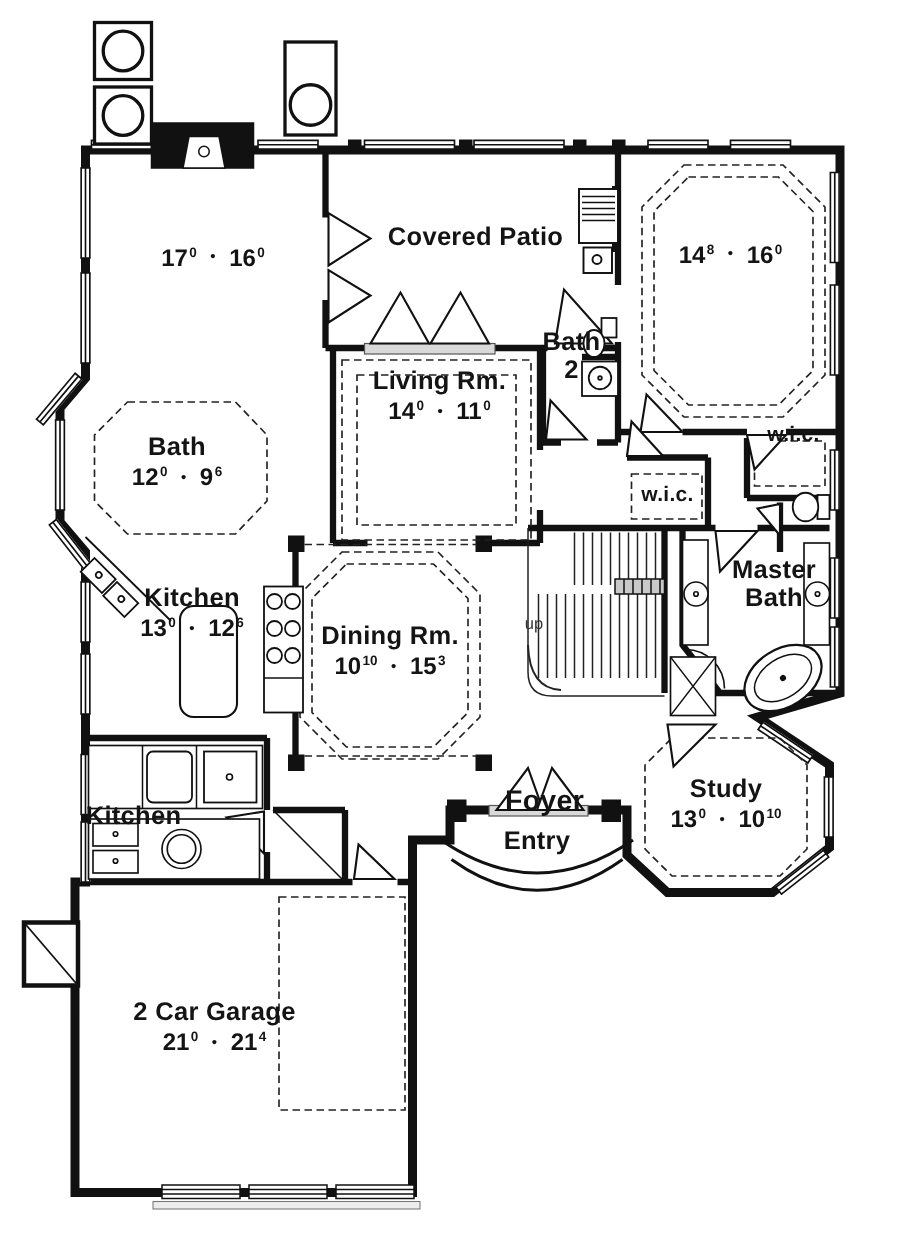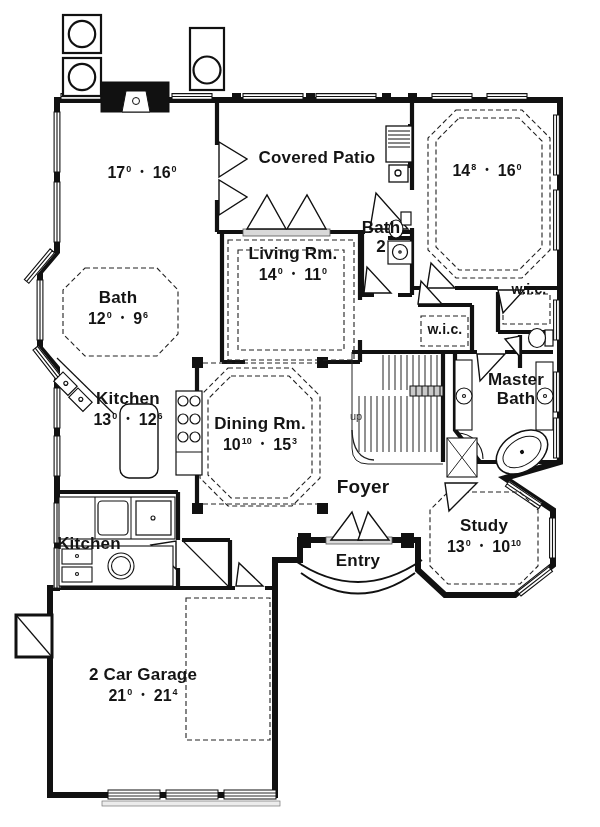--- a/index.html
+++ b/index.html
@@ -2,21 +2,21 @@
 <html><head>
 <meta charset="utf-8">
 <style>
   html,body{margin:0;padding:0;background:#fff;}
   body{width:600px;height:827px;position:relative;overflow:hidden;
        font-family:"Liberation Sans",sans-serif;color:#111;}
   #plan-svg{position:absolute;left:0;top:0;}
   .lbl{position:absolute;transform:translateX(-50%);text-align:center;
        white-space:nowrap;line-height:1.08;color:#141414;}
   .rname{font-size:17px;font-weight:600;letter-spacing:.2px;}
-  .rname.big{font-size:19px;}
+  .rname.big{font-size:19px;margin-top:48px;}
   .rname.small{font-size:14px;}
   .rname.two{line-height:1.1;}
   .rdim{font-size:16px;font-weight:600;margin-top:3px;}
   .rdim sup{font-size:9px;vertical-align:super;margin-left:1px;font-weight:600;}
   .dot{font-size:10px;vertical-align:3px;margin:0 9px;}
   .tiny{font-size:11px;font-weight:400;color:#333;text-align:center;}
   svg *{vector-effect:none;}
 </style>
 </head>
 <body>

